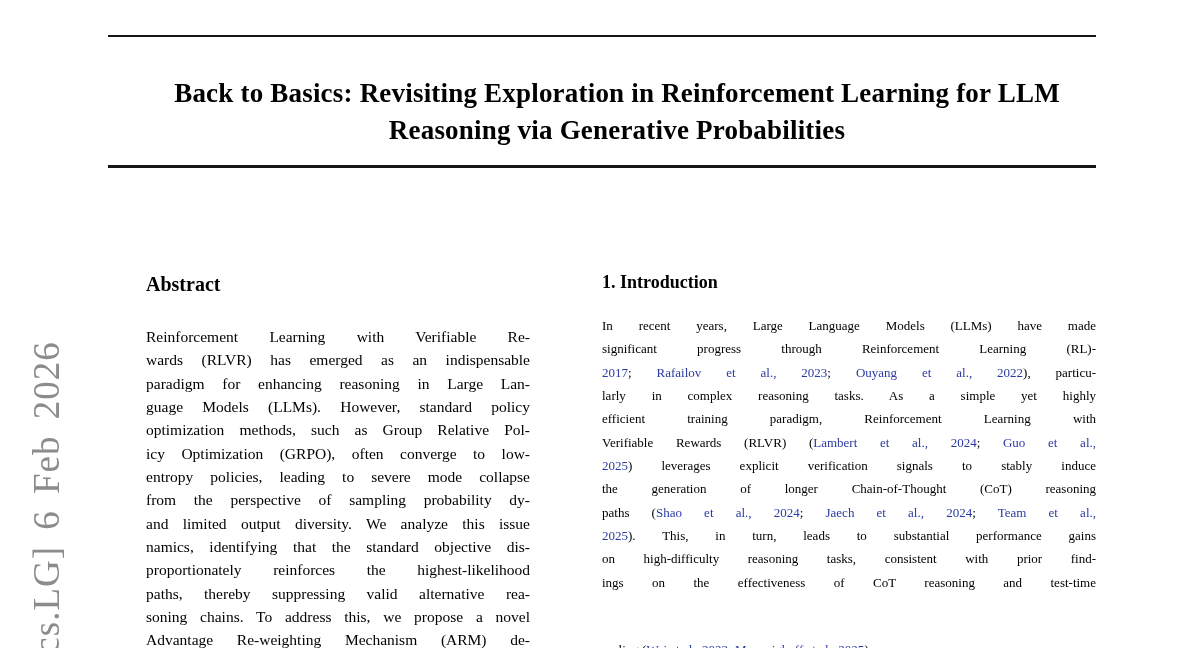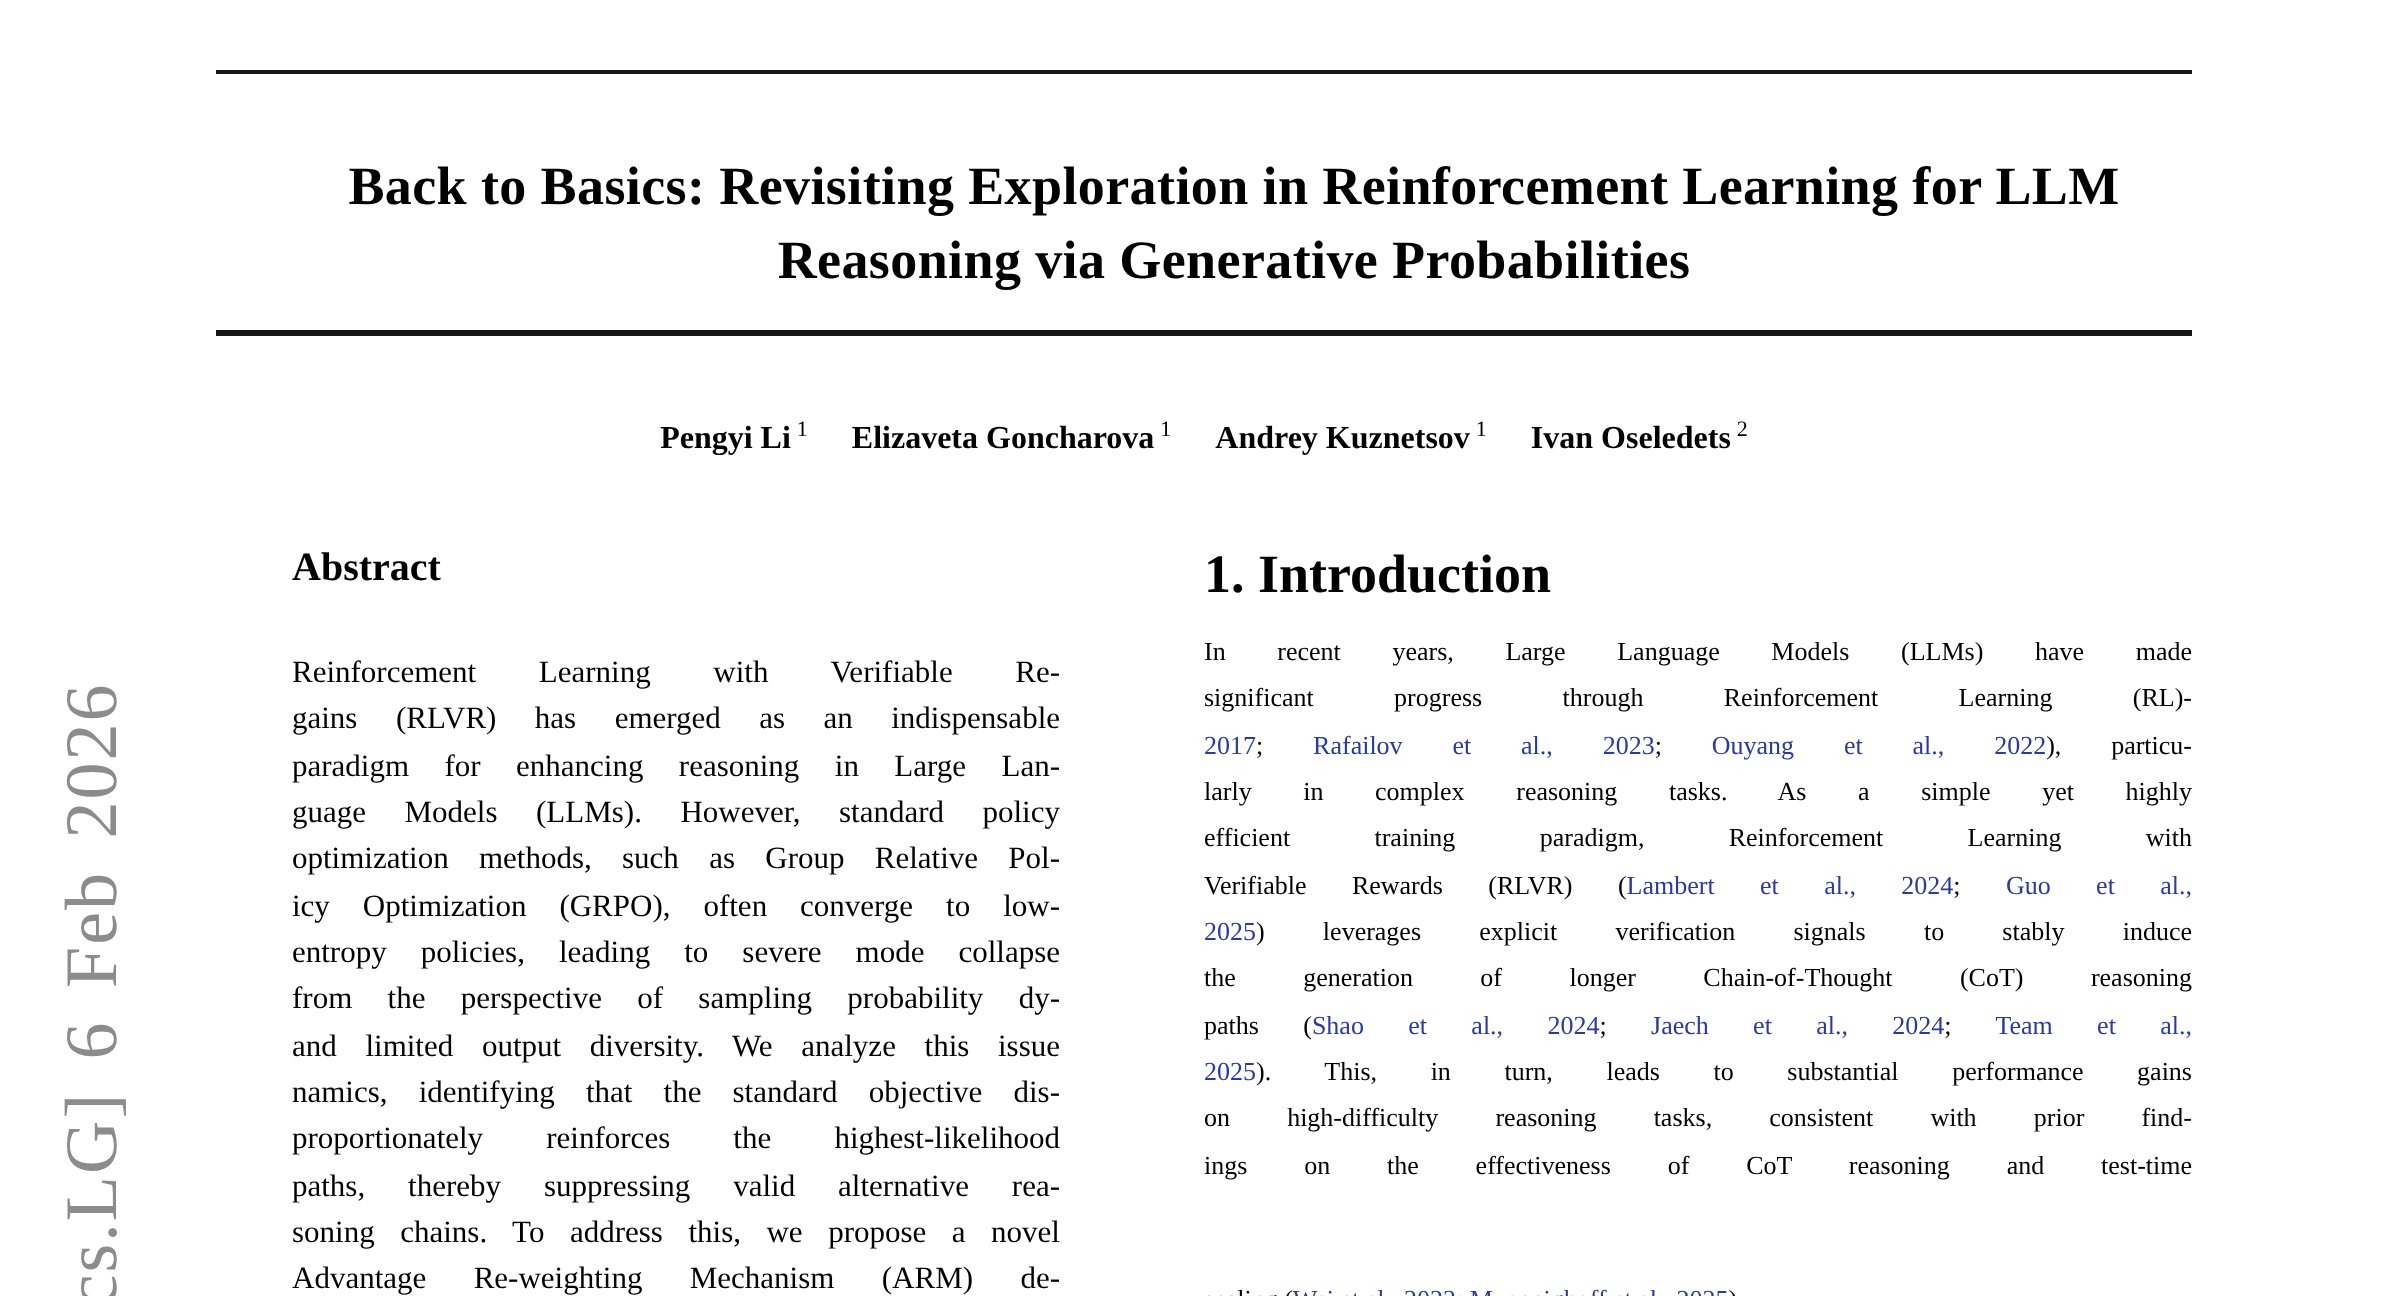--- a/index.html
+++ b/index.html
@@ -65,21 +65,21 @@
     width: 384px;
     font-size: 15.5px;
     line-height: 23.35px;
   }
   .section-heading {
     position: absolute;
     left: 602px;
     top: 272px;
     width: 494px;
     margin: 0;
-    font-size: 27px;
+    font-size: 18px;
     font-weight: bold;
   }
   .intro-body {
     position: absolute;
     left: 602px;
     top: 314px;
     width: 494px;
     font-size: 13px;
     line-height: 23.35px;
   }
@@ -114,26 +114,25 @@
 <div class="page">
 
   <div class="watermark">[cs.LG] 6 Feb 2026</div>
 
   <div class="rule rule-top"></div>
 
   <h1 class="title"><span>Back to Basics: Revisiting Exploration in Reinforcement Learning for LLM</span><br><span>Reasoning via Generative Probabilities</span></h1>
 
   <div class="rule rule-mid"></div>
 
-  <div class="authors"><span class="author">Pengyi Li<sup>1</sup></span><span class="author">Elizaveta Goncharova<sup>1</sup></span><span class="author">Andrey Kuznetsov<sup>1</sup></span><span class="author">Ivan Oseledets<sup>2</sup></span></div>
 
   <h2 class="abstract-heading">Abstract</h2>
   <div class="abstract-body">
       <div class="tline"><span>Reinforcement Learning with Verifiable Re-</span></div>
-      <div class="tline"><span>gains (RLVR) has emerged as an indispensable</span></div>
+      <div class="tline"><span>wards (RLVR) has emerged as an indispensable</span></div>
       <div class="tline"><span>paradigm for enhancing reasoning in Large Lan-</span></div>
       <div class="tline"><span>guage Models (LLMs). However, standard policy</span></div>
       <div class="tline"><span>optimization methods, such as Group Relative Pol-</span></div>
       <div class="tline"><span>icy Optimization (GRPO), often converge to low-</span></div>
       <div class="tline"><span>entropy policies, leading to severe mode collapse</span></div>
       <div class="tline"><span>from the perspective of sampling probability dy-</span></div>
       <div class="tline"><span>and limited output diversity. We analyze this issue</span></div>
       <div class="tline"><span>namics, identifying that the standard objective dis-</span></div>
       <div class="tline"><span>proportionately reinforces the highest-likelihood</span></div>
       <div class="tline"><span>paths, thereby suppressing valid alternative rea-</span></div>

